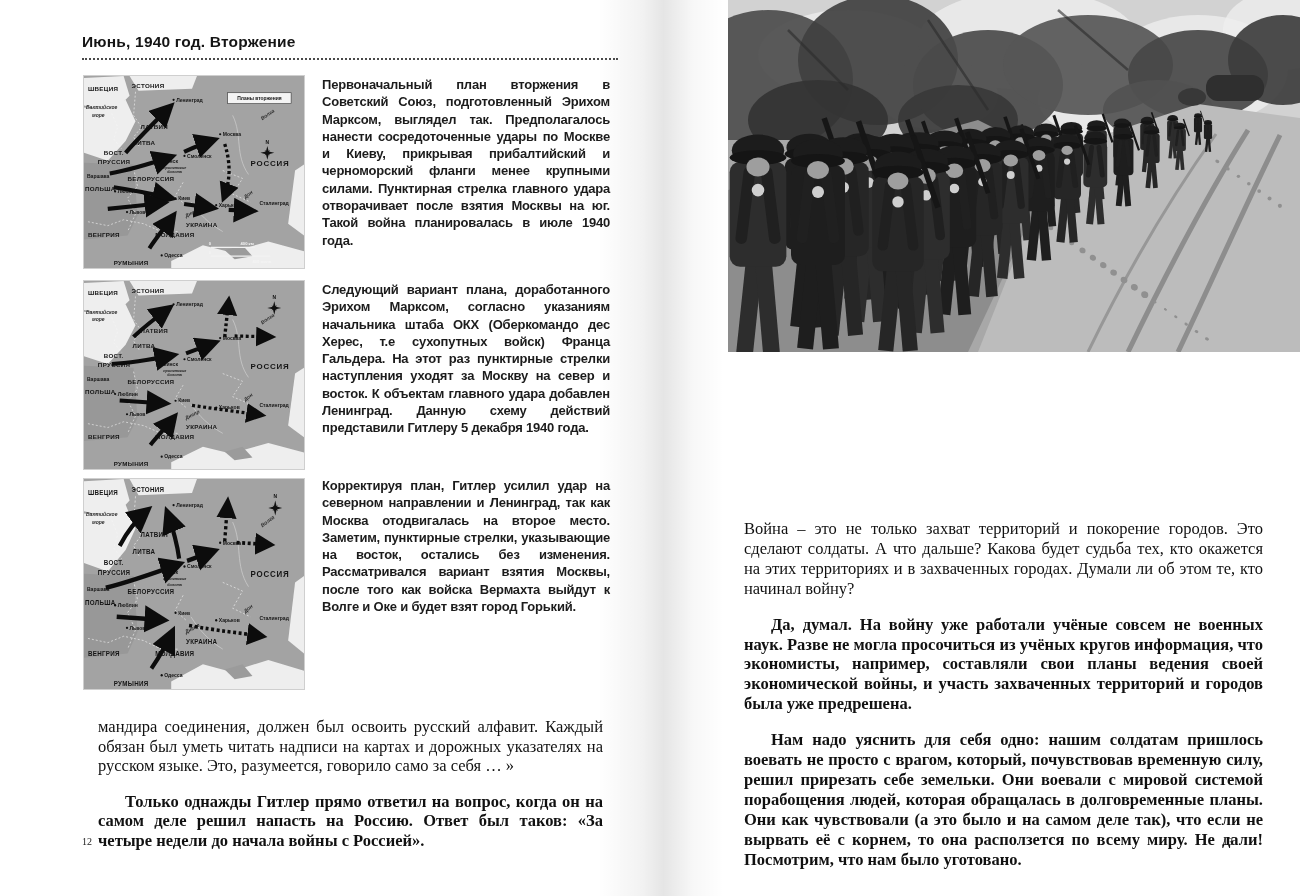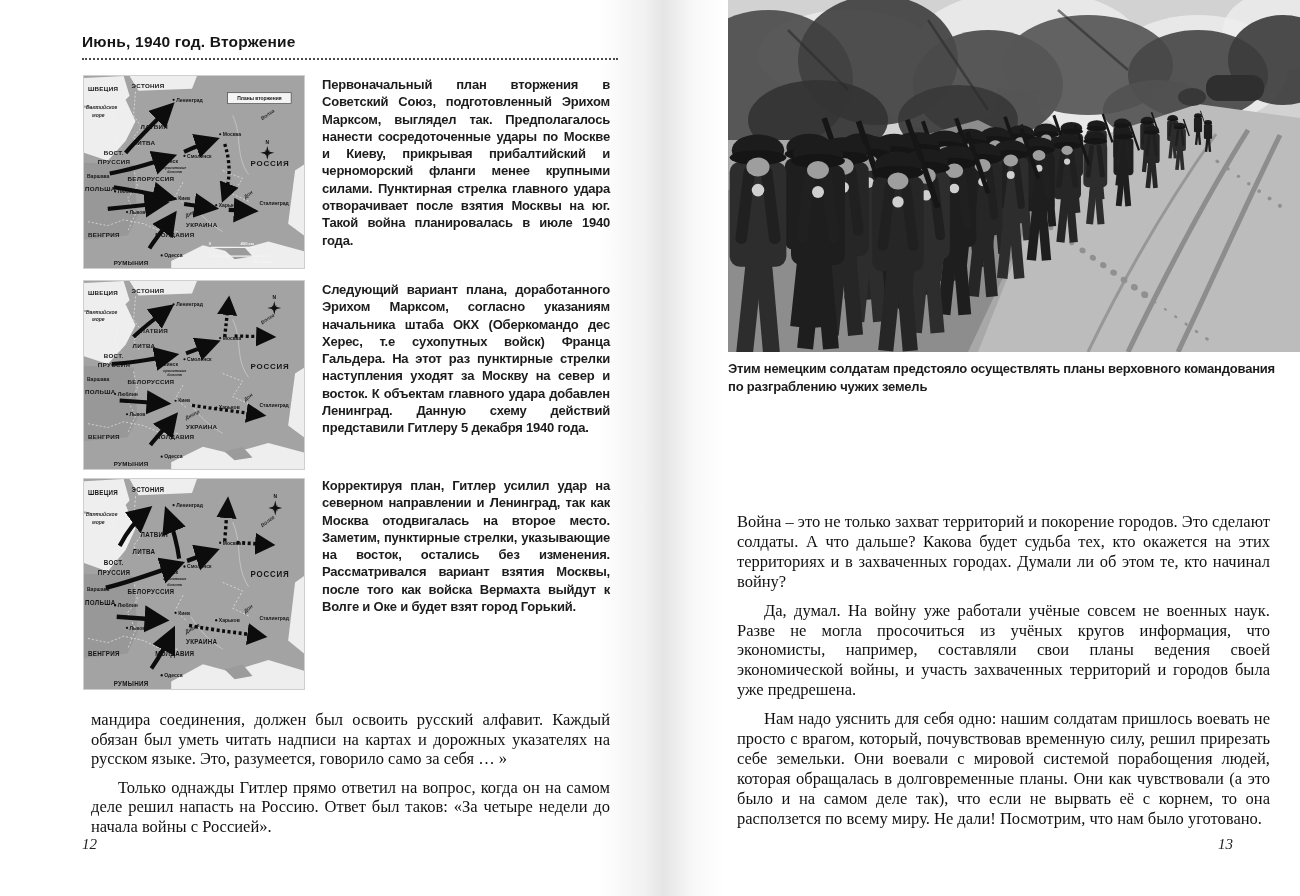--- a/index.html
+++ b/index.html
@@ -18,25 +18,25 @@
   .dotted-rule{position:absolute;left:82px;top:58px;width:536px;height:0;border-top:2px dotted #4a4a4a;}
   .map-figure{position:absolute;left:83px;width:222px;margin:0;border:1px solid #cfcfcf;
               box-sizing:border-box;background:#a3a3a3;}
   .map-figure svg{display:block;width:100%;height:100%;}
   .map1{top:75px;height:194px;}
   .map2{top:280px;height:190px;}
   .map3{top:478px;height:212px;}
   .map-caption{position:absolute;left:322px;width:288px;margin:0;text-align:justify;
                font:600 13px/17.3px "Liberation Sans", sans-serif;color:#1c1c1c;letter-spacing:-0.2px;}
   .cap1{top:76px;} .cap2{top:281px;} .cap3{top:477px;}
-  .body-text p{margin:9px;text-align:justify;}
-  .body-text p.indent{text-indent:27px;}
+  .body-text p{margin:16px;text-align:justify;}
+  .body-text p.indent{text-indent:27px;font-weight:bold;}
   .left-body{position:absolute;left:82px;top:701px;width:537px;
              font-size:16.5px;line-height:19.6px;}
-  .page-number{position:absolute;font-size:15px;color:#222;font-style:italic;}
+  .page-number{position:absolute;font-size:10px;color:#222;}
   .pn-left{left:82px;top:836px;}
   
   .photo{position:absolute;left:68px;top:0;width:572px;height:352px;margin:0;background:#c9c9c9;}
   .photo svg{display:block;width:100%;height:100%;}
   .photo-caption{position:absolute;left:68px;top:360px;width:560px;margin:0;text-align:left;
                  font:600 13px/17.5px "Liberation Sans", sans-serif;color:#1c1c1c;letter-spacing:-0.2px;}
   .section-heading{position:absolute;left:68px;top:444px;width:550px;margin:0;text-align:center;}
   .heading-inner{display:inline-block;font:700 27px "Liberation Sans", sans-serif;color:#101010;
                  letter-spacing:3px;transform:scale(0.74,1.08);transform-origin:50% 50%;white-space:nowrap;}
   .right-body{position:absolute;left:68px;top:503px;width:551px;font-size:16.5px;line-height:19.9px;}
@@ -770,21 +770,20 @@
             <rect x="-27" y="-185" width="54" height="100" rx="10" fill="#2d2d2d"></rect>
             <rect x="-35" y="-178" width="11" height="74" rx="5" fill="#202020" transform="rotate(7)"></rect>
             <rect x="24" y="-178" width="11" height="74" rx="5" fill="#202020" transform="rotate(-7)"></rect>
             <ellipse cx="0" cy="-196" rx="25" ry="15" fill="#1c1c1c"></ellipse>
             <ellipse cx="0" cy="-189" rx="27" ry="7" fill="#151515"></ellipse>
             <ellipse cx="0" cy="-180" rx="11" ry="9" fill="#9e9e9e"></ellipse>
             <circle cx="0" cy="-158" r="6" fill="#cfcfcf"></circle>
           </g>
         </svg>
     </figure>
-    <p class="photo-caption">Этим немецким солдатам предстояло осуществлять планы верховного командования по разграблению чужих земель</p>
 
 
     <div class="body-text right-body" id="right-body">
         <p class="para">Война – это не только захват территорий и покорение городов. Это сделают солдаты. А что дальше? Какова будет судьба тех, кто окажется на этих территориях и в захваченных городах. Думали ли об этом те, кто начинал войну?</p>
         <p class="para indent">Да, думал. На войну уже работали учёные совсем не военных наук. Разве не могла просочиться из учёных кругов информация, что экономисты, например, составляли свои планы ведения своей экономической войны, и участь захваченных территорий и городов была уже предрешена.</p>
         <p class="para indent">Нам надо уяснить для себя одно: нашим солдатам пришлось воевать не просто с врагом, который, почувствовав временную силу, решил прирезать себе земельки. Они воевали с мировой системой порабощения людей, которая обращалась в долговременные планы. Они как чувствовали (а это было и на самом деле так), что если не вырвать её с корнем, то она расползется по всему миру. Не дали! Посмотрим, что нам было уготовано.</p>
       </div>
     <div class="page-number pn-right">13</div>
   </section>
 

